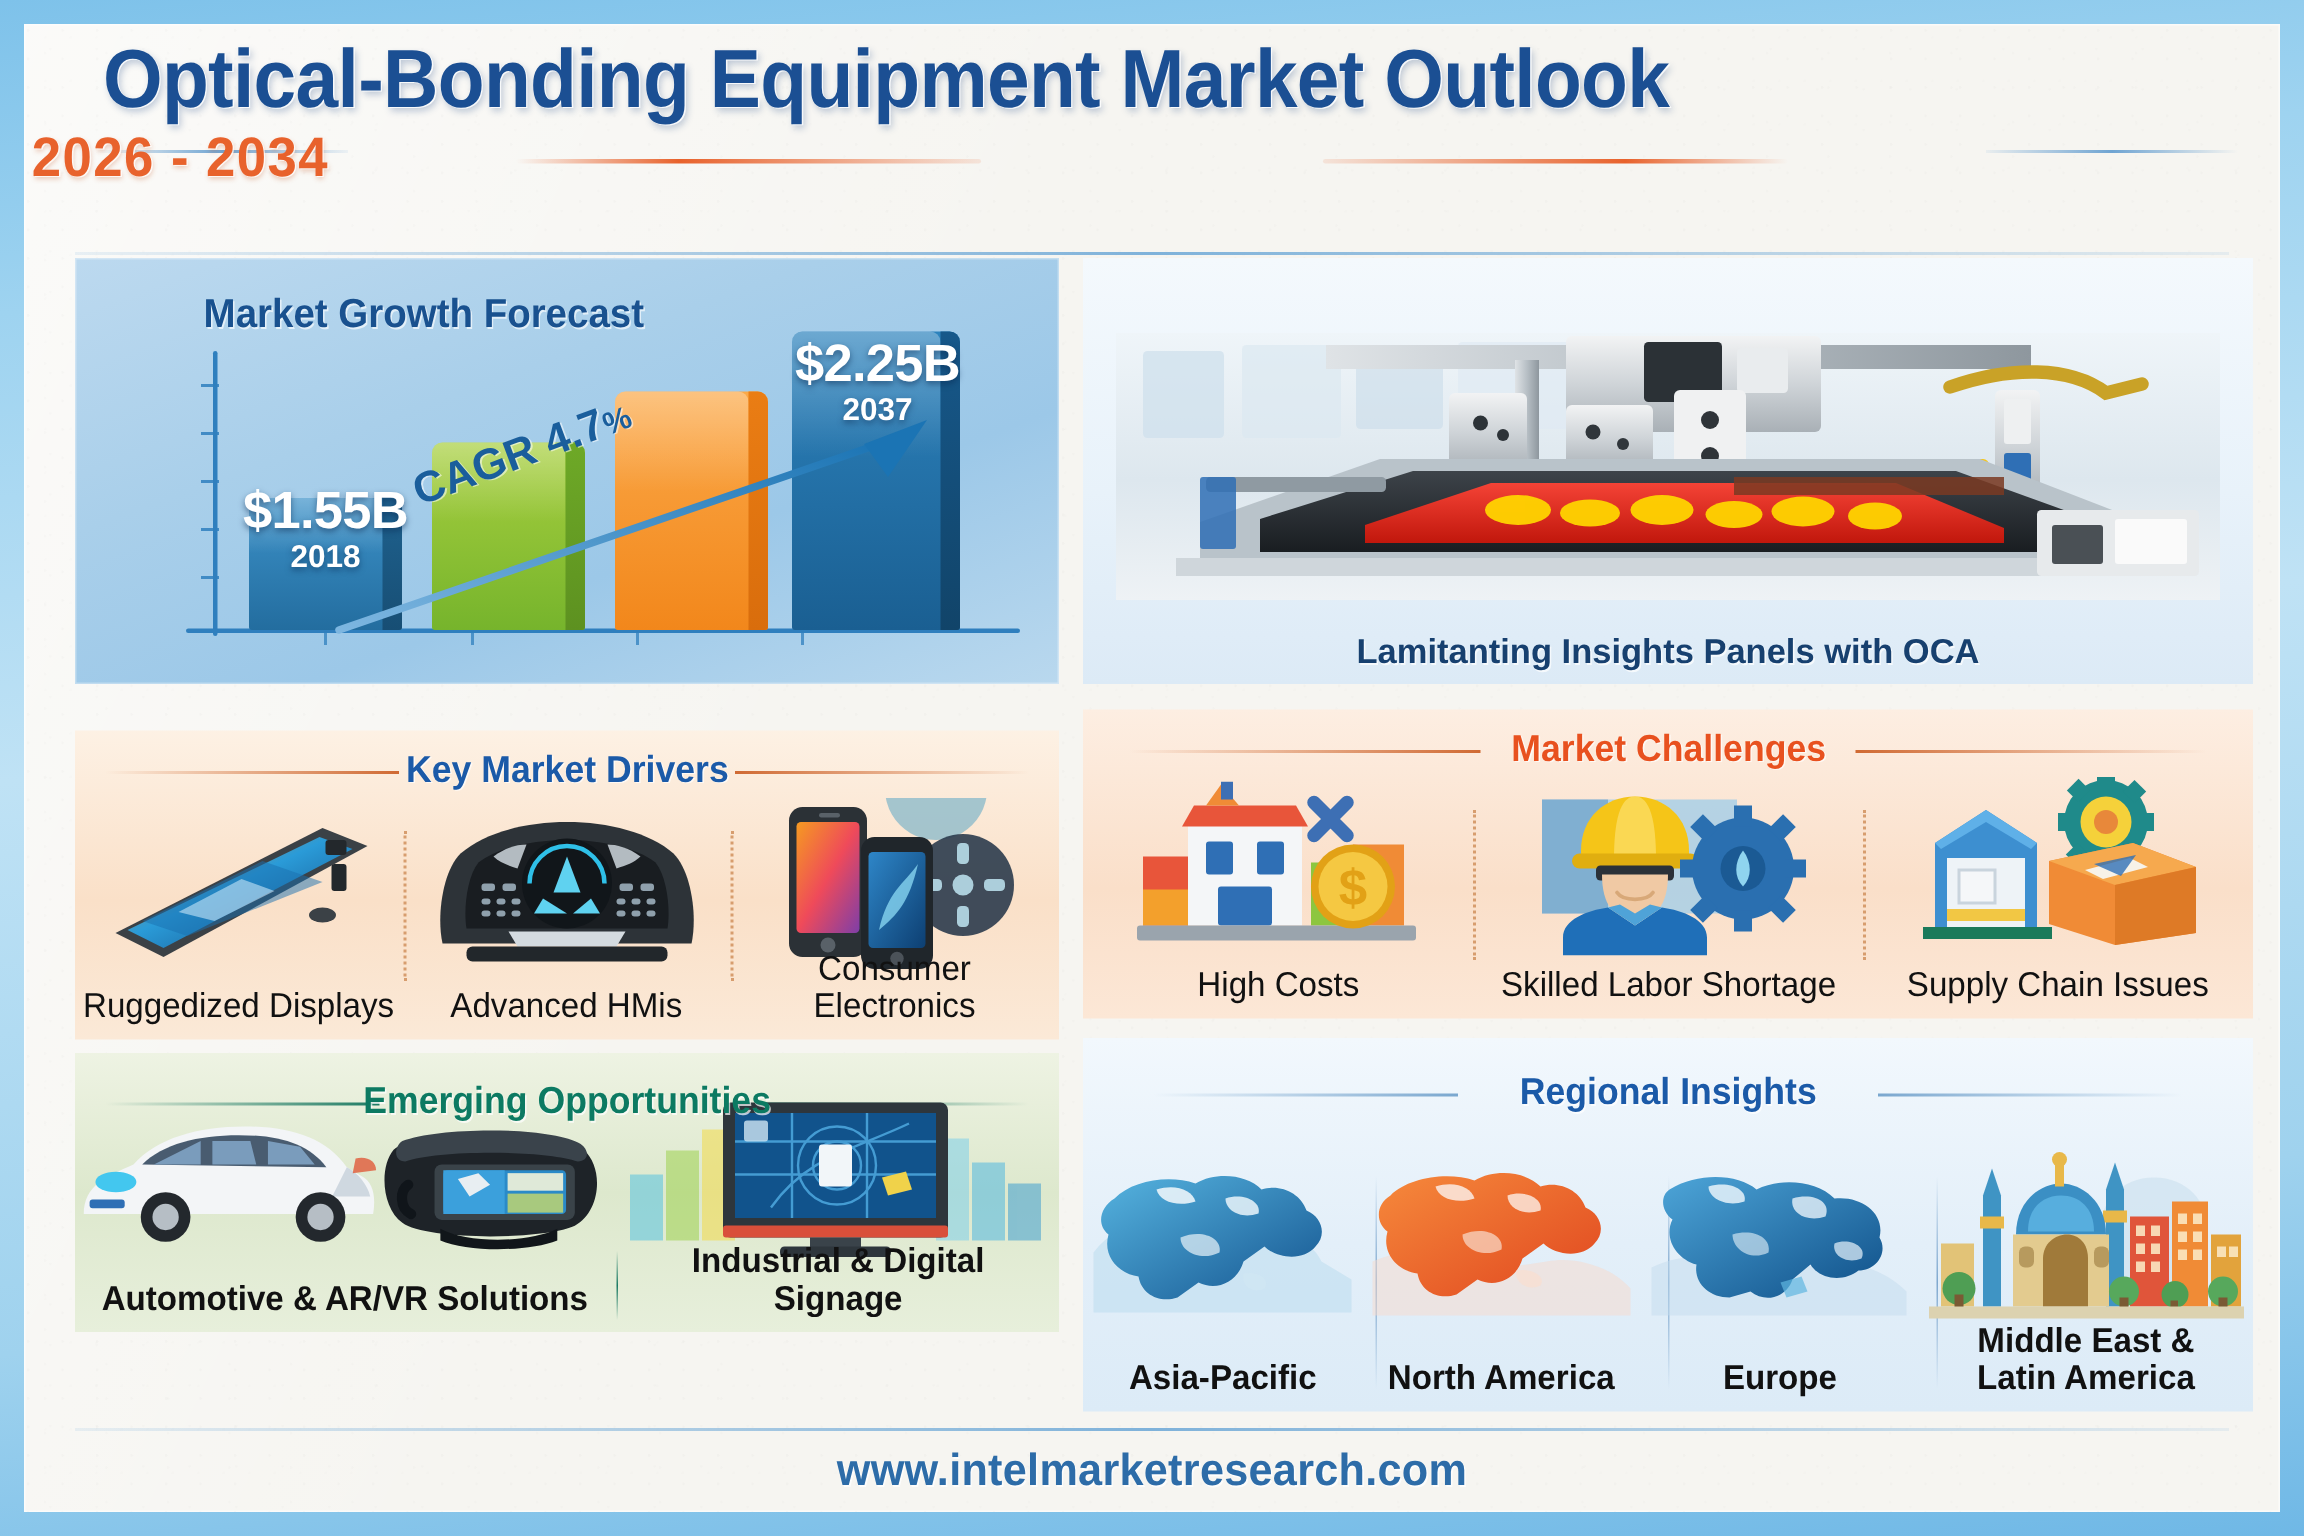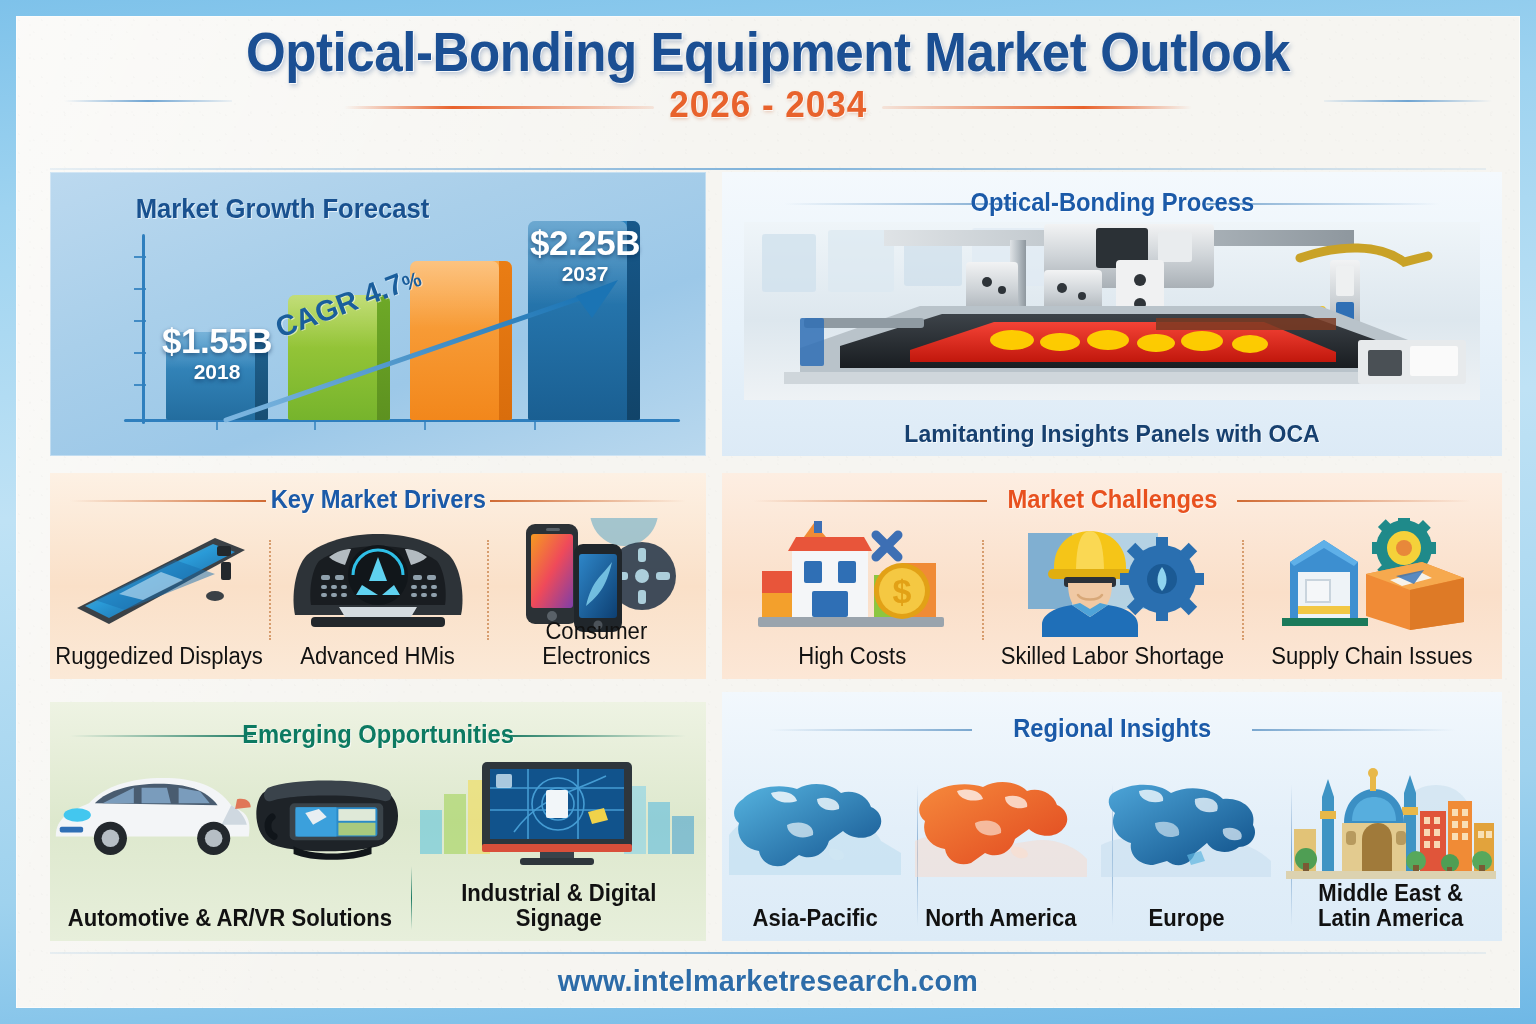--- a/index.html
+++ b/index.html
@@ -22,21 +22,21 @@
       radial-gradient(circle at 12% 22%, rgba(0,0,0,.018) 0 1px, transparent 1px),
       radial-gradient(circle at 57% 61%, rgba(0,0,0,.015) 0 1px, transparent 1px),
       radial-gradient(circle at 83% 31%, rgba(0,0,0,.013) 0 1px, transparent 1px),
       radial-gradient(circle at 34% 84%, rgba(0,0,0,.016) 0 1px, transparent 1px);
     background-size:23px 19px,31px 27px,17px 29px,41px 23px;
     opacity:.8;
   }
   .stage{position:absolute;inset:0;}
 
   
-  .hdr{position:absolute;left:0;top:8px;width:100%;text-align:center;}
+  .hdr{position:absolute;left:0;top:8px;width:100%;text-align:left;}
   .hdr h1{
     margin:0;font-size:55px;line-height:1.05;font-weight:800;
     color:#1b4f93;letter-spacing:-.5px;
     font-family:"Liberation Sans", sans-serif;
     text-shadow:1px 1px 0 rgba(255,255,255,.85), 2px 3px 5px rgba(30,70,130,.28);
     transform:scaleX(.93);
   }
   .hdr-rule-l,.hdr-rule-r{
     position:absolute;top:76px;height:2px;width:168px;
     background:linear-gradient(90deg,rgba(120,170,215,0),#6fa4d2,rgba(120,170,215,.1));
@@ -61,25 +61,25 @@
     background:linear-gradient(90deg,rgba(130,180,220,.15),#7fb2da,rgba(130,180,220,.15));}
   .bot-hr{position:absolute;left:34px;right:34px;top:936px;height:2px;
     background:linear-gradient(90deg,rgba(130,180,220,.15),#7fb2da,rgba(130,180,220,.15));}
 
   
   .panel{position:absolute;overflow:hidden;}
   .p-forecast{left:34px;top:156px;width:656px;height:284px;
     background:linear-gradient(160deg,#bcd9ef 0%,#a9cfea 35%,#9cc8e8 65%,#b9d8ee 100%);}
   .p-process{left:706px;top:156px;width:780px;height:284px;
     background:linear-gradient(180deg,#f4f9fd 0%,#e8f2fa 55%,#dceaf6 100%);}
-  .p-drivers{left:34px;top:457px;width:656px;height:206px;
+  .p-drivers{left:34px;top:471px;width:656px;height:206px;
     background:linear-gradient(180deg,#fdf1e4 0%,#fae0c8 55%,#fbe9d7 100%);}
   .p-challenges{left:706px;top:457px;width:780px;height:206px;
     background:linear-gradient(180deg,#fdeee2 0%,#fadfc9 58%,#fce7d6 100%);}
-  .p-opps{left:34px;top:686px;width:656px;height:239px;
+  .p-opps{left:34px;top:686px;width:656px;height:186px;
     background:linear-gradient(180deg,#eef3e3 0%,#dde8cd 50%,#e7efdb 100%);}
   .p-regional{left:706px;top:676px;width:780px;height:249px;
     background:linear-gradient(180deg,#f2f8fd 0%,#e3eff9 55%,#dcebf7 100%);}
   .p-forecast{box-shadow:0 0 0 1px rgba(255,255,255,.35) inset;}
 
   
   .sec-h{position:absolute;left:0;width:100%;text-align:center;}
   .sec-h .t{font-size:25px;font-weight:800;display:inline-block;position:relative;z-index:2;
     padding:0 14px;transform:scaleX(.95);}
   .sec-h .rule{position:absolute;top:50%;height:2px;width:36%;}
@@ -215,25 +215,20 @@
         <path d="M398,8 L356,24 L372,46 Z" fill="#1b74b4"></path>
       </svg>
 
       <div class="cagr">
         <span>CAGR 4.7</span><span class="pct">%</span>
       </div>
     </div>
   </div>
 
   <div class="panel p-process">
-    <div class="sec-h" style="top:16px">
-      <div class="rule l r-lblue" style="width:30%;left:8%"></div>
-      <div class="rule r r-lblue" style="width:30%;right:8%"></div>
-      <span class="t blue-t">Optical-Bonding Process</span>
-    </div>
 
     <div class="photo">
       <svg viewBox="0 0 736 178" width="736" height="178">
         <defs>
           <linearGradient id="bgph" x1="0" y1="0" x2="0" y2="1">
             <stop offset="0" stop-color="#eff5f9"></stop>
                 <stop offset=".55" stop-color="#dde7ee"></stop>
                 <stop offset="1" stop-color="#eef2f5"></stop>
           </linearGradient>
           <linearGradient id="metal" x1="0" y1="0" x2="0" y2="1">

